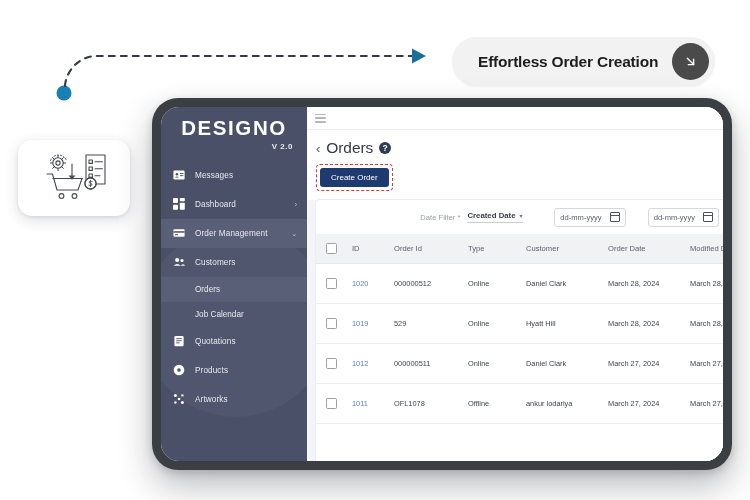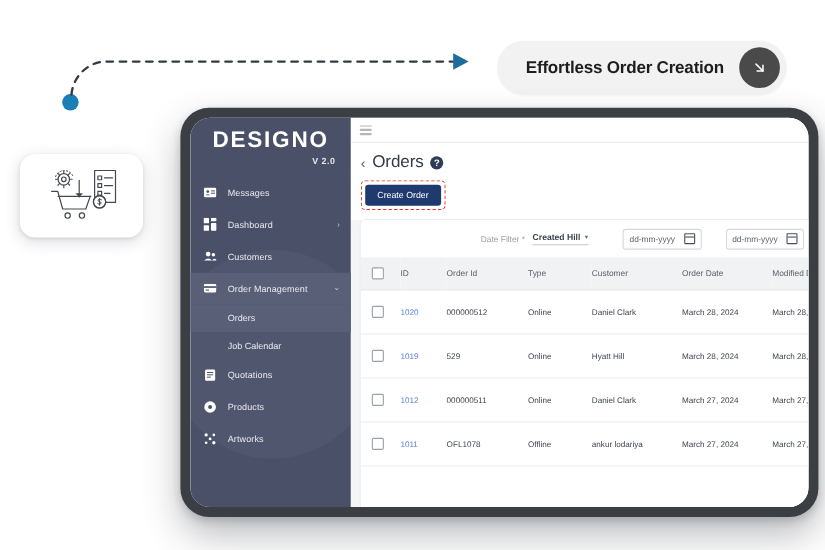--- a/index.html
+++ b/index.html
@@ -71,21 +71,21 @@
     display: flex;
     align-items: center;
     justify-content: center;
     flex: none;
     cursor: pointer;
   }
 
   
   #tablet {
     position: absolute;
-    left: 164px;
+    left: 152px;
     top: 98px;
     width: 580px;
     height: 372px;
     background: #3b3f44;
     border-radius: 26px;
     padding: 9px 9px 9px 9px;
     box-sizing: border-box;
     box-shadow: 0 16px 34px rgba(30,34,44,0.30), 0 3px 8px rgba(30,34,44,0.18);
   }
   #tablet-screen {
@@ -507,42 +507,42 @@
               <rect x="0" y="0" width="5" height="5" rx="0.8"></rect>
               <rect x="6.8" y="0" width="5" height="3.2" rx="0.8"></rect>
               <rect x="0" y="6.8" width="5" height="5" rx="0.8"></rect>
               <rect x="6.8" y="4.8" width="5" height="6.9" rx="0.8"></rect>
             </svg>
           </span>
           <span class="lbl">Dashboard</span>
           <span class="chev">›</span>
         </div>
 
+        <div class="nav-item active">
+          <span class="ico">
+            <svg width="12" height="12" viewBox="0 0 12 12">
+              <rect x="0.4" y="2.2" width="11.2" height="7.6" rx="1.2" fill="#ffffff"></rect>
+              <rect x="0.4" y="4.2" width="11.2" height="1.5" fill="#4a5068"></rect>
+              <rect x="2" y="7.2" width="3" height="1" fill="#4a5068"></rect>
+            </svg>
+          </span>
+          <span class="lbl">Order Management</span>
+          <span class="chev">⌄</span>
+        </div>
+
         <div class="nav-item">
           <span class="ico">
             <svg width="12" height="12" viewBox="0 0 12 12" fill="#ffffff">
               <circle cx="4.2" cy="4" r="2.1"></circle>
               <circle cx="9" cy="4.5" r="1.6"></circle>
               <path d="M0.6 9.8 q3.6 -3.6 7.2 0 Z"></path>
               <path d="M7.6 9.8 q2.3 -2.9 4.1 -0.7 L11.7 9.8 Z"></path>
             </svg>
           </span>
           <span class="lbl">Customers</span>
-        </div>
-
-        <div class="nav-item active">
-          <span class="ico">
-            <svg width="12" height="12" viewBox="0 0 12 12">
-              <rect x="0.4" y="2.2" width="11.2" height="7.6" rx="1.2" fill="#ffffff"></rect>
-              <rect x="0.4" y="4.2" width="11.2" height="1.5" fill="#4a5068"></rect>
-              <rect x="2" y="7.2" width="3" height="1" fill="#4a5068"></rect>
-            </svg>
-          </span>
-          <span class="lbl">Order Management</span>
-          <span class="chev">⌄</span>
         </div>
 
         <div class="nav-sub current">
           <span class="lbl">Orders</span>
         </div>
         <div class="nav-sub">
           <span class="lbl">Job Calendar</span>
         </div>
 
         <div class="nav-item">
@@ -606,21 +606,21 @@
           <span class="btn-primary-wrap">
             <button class="btn-primary">Create Order</button>
           </span>
         </div>
 
         <div class="panel">
 
           <div class="filter-bar">
             <span class="filter-label">Date Filter *</span>
             <span class="filter-select">
-              <span class="val">Created Hill</span>
+              <span class="val">Created Date</span>
               <span class="caret">▾</span>
             </span>
             <span class="from-label">From</span>
             <span class="date-input">
               <span class="ph">dd-mm-yyyy</span>
               <span class="cal"></span>
             </span>
             <span class="to-label">To</span>
             <span class="date-input">
               <span class="ph">dd-mm-yyyy</span>

